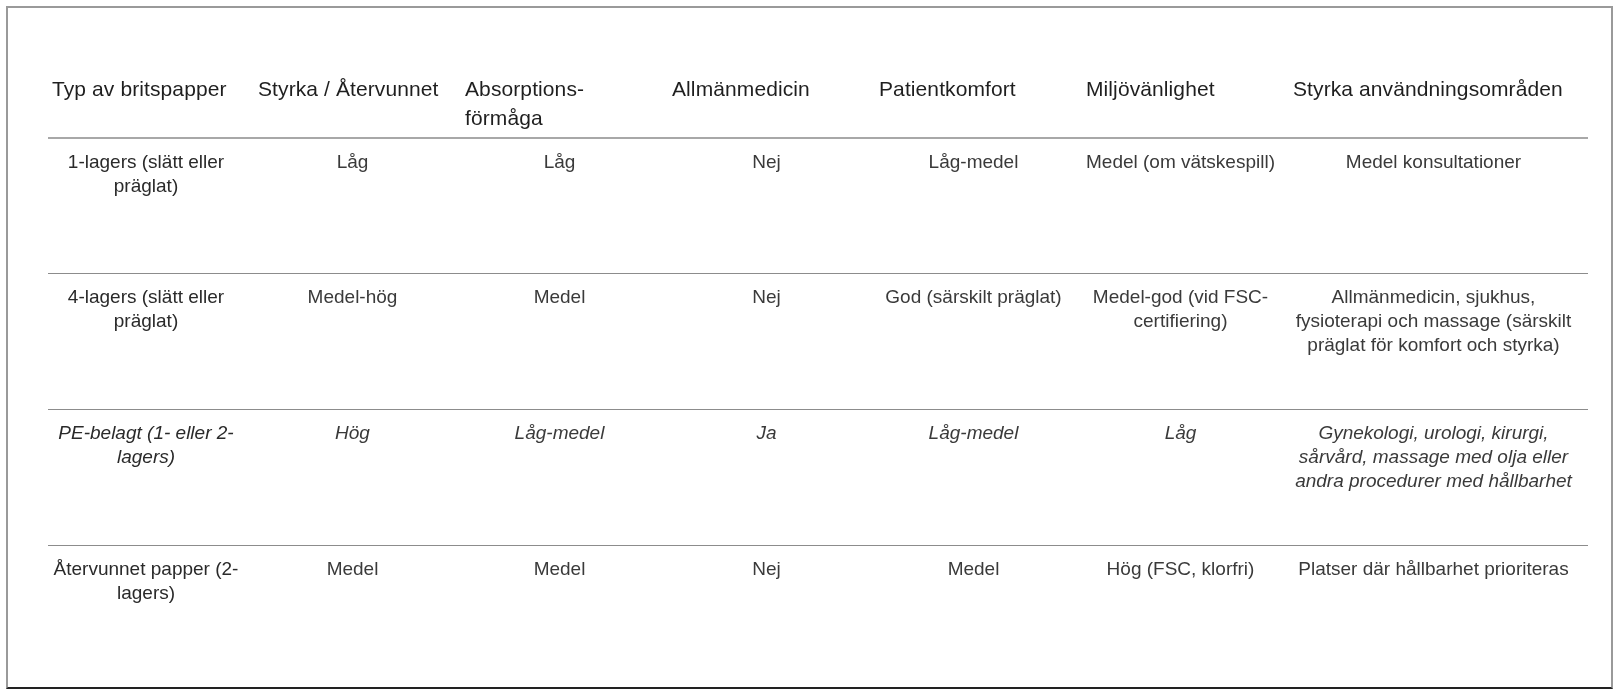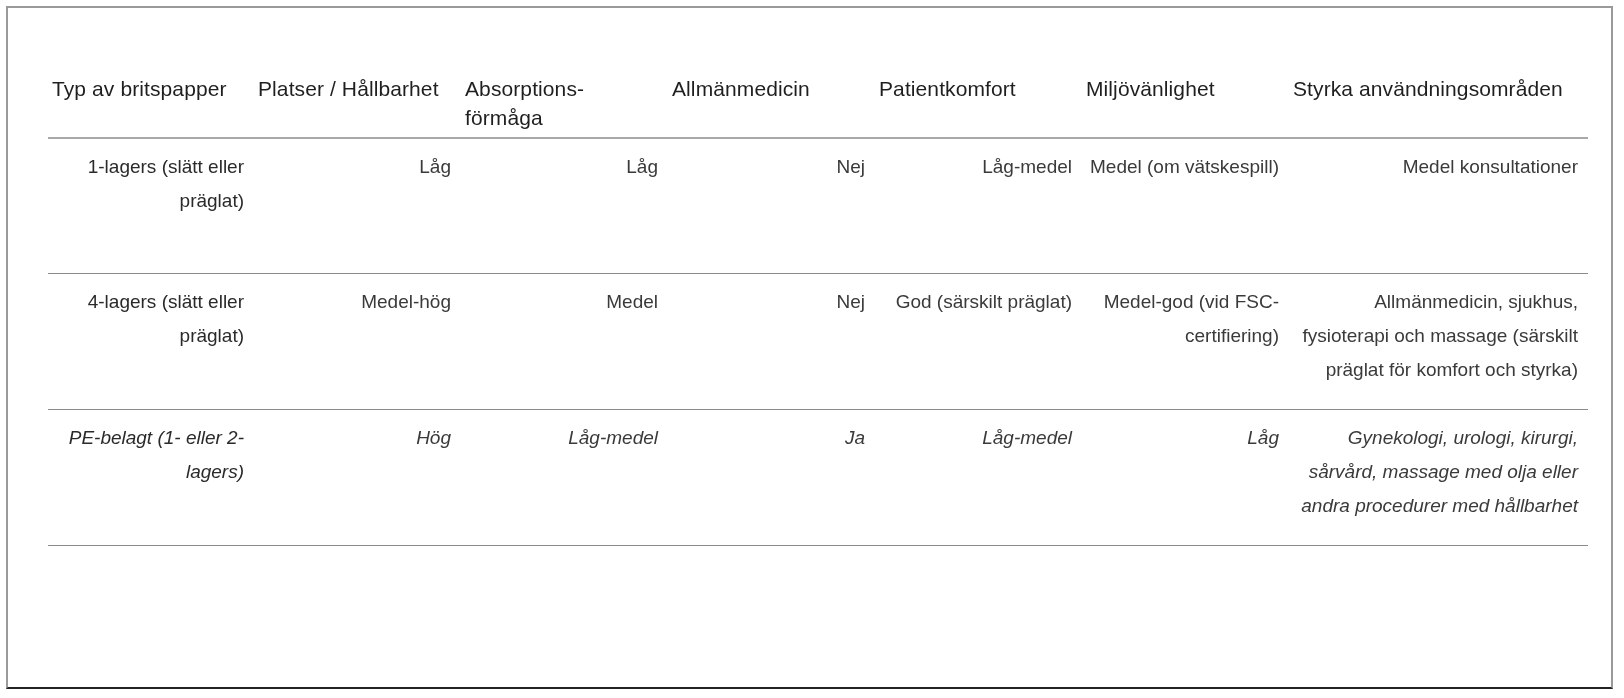--- a/index.html
+++ b/index.html
@@ -49,24 +49,24 @@
       vertical-align: top;
       font-weight: normal;
       font-size: 21px;
       line-height: 29px;
       color: #1f1f1f;
       padding: 6px 10px 5px 4px;
       border-bottom: 2px solid #a8a8a8;
       letter-spacing: 0.1px;
     }
     td {
-      text-align: right;
+      text-align: center;
       vertical-align: top;
       font-size: 19px;
-      line-height: 34px;
+      line-height: 24px;
       color: #3a3a3a;
       padding: 11px 10px 0 0;
       border-bottom: 1.5px solid #8c8c8c;
     }
     td.first {
       color: #2a2a2a;
       padding-left: 0;
     }
     tr.r1 td { height: 123px; }
     tr.r2 td { height: 124px; }
@@ -84,21 +84,21 @@
         <col class="c2">
         <col class="c3">
         <col class="c4">
         <col class="c5">
         <col class="c6">
         <col class="c7">
     </colgroup>
     <thead>
       <tr>
         <th class="first">Typ av britspapper</th>
-        <th>Platser / Hållbarhet</th>
+        <th>Styrka / Återvunnet</th>
         <th>Absorptions-förmåga</th>
         <th>Allmänmedicin</th>
         <th>Patientkomfort</th>
         <th>Miljövänlighet</th>
         <th>Styrka användningsområden</th>
       </tr>
     </thead>
     <tbody>
       <tr class="r1">
         <td class="first">1-lagers (slätt eller präglat)</td>
@@ -120,15 +120,24 @@
       </tr>
       <tr class="r3">
         <td class="first">PE-belagt (1- eller 2-lagers)</td>
         <td>Hög</td>
         <td>Låg-medel</td>
         <td>Ja</td>
         <td>Låg-medel</td>
         <td>Låg</td>
         <td>Gynekologi, urologi, kirurgi, sårvård, massage med olja eller andra procedurer med hållbarhet</td>
       </tr>
+      <tr class="r4">
+        <td class="first">Återvunnet papper (2-lagers)</td>
+        <td>Medel</td>
+        <td>Medel</td>
+        <td>Nej</td>
+        <td>Medel</td>
+        <td>Hög (FSC, klorfri)</td>
+        <td>Platser där hållbarhet prioriteras</td>
+      </tr>
     </tbody>
   </table>
 </div>
 
 </body></html>

